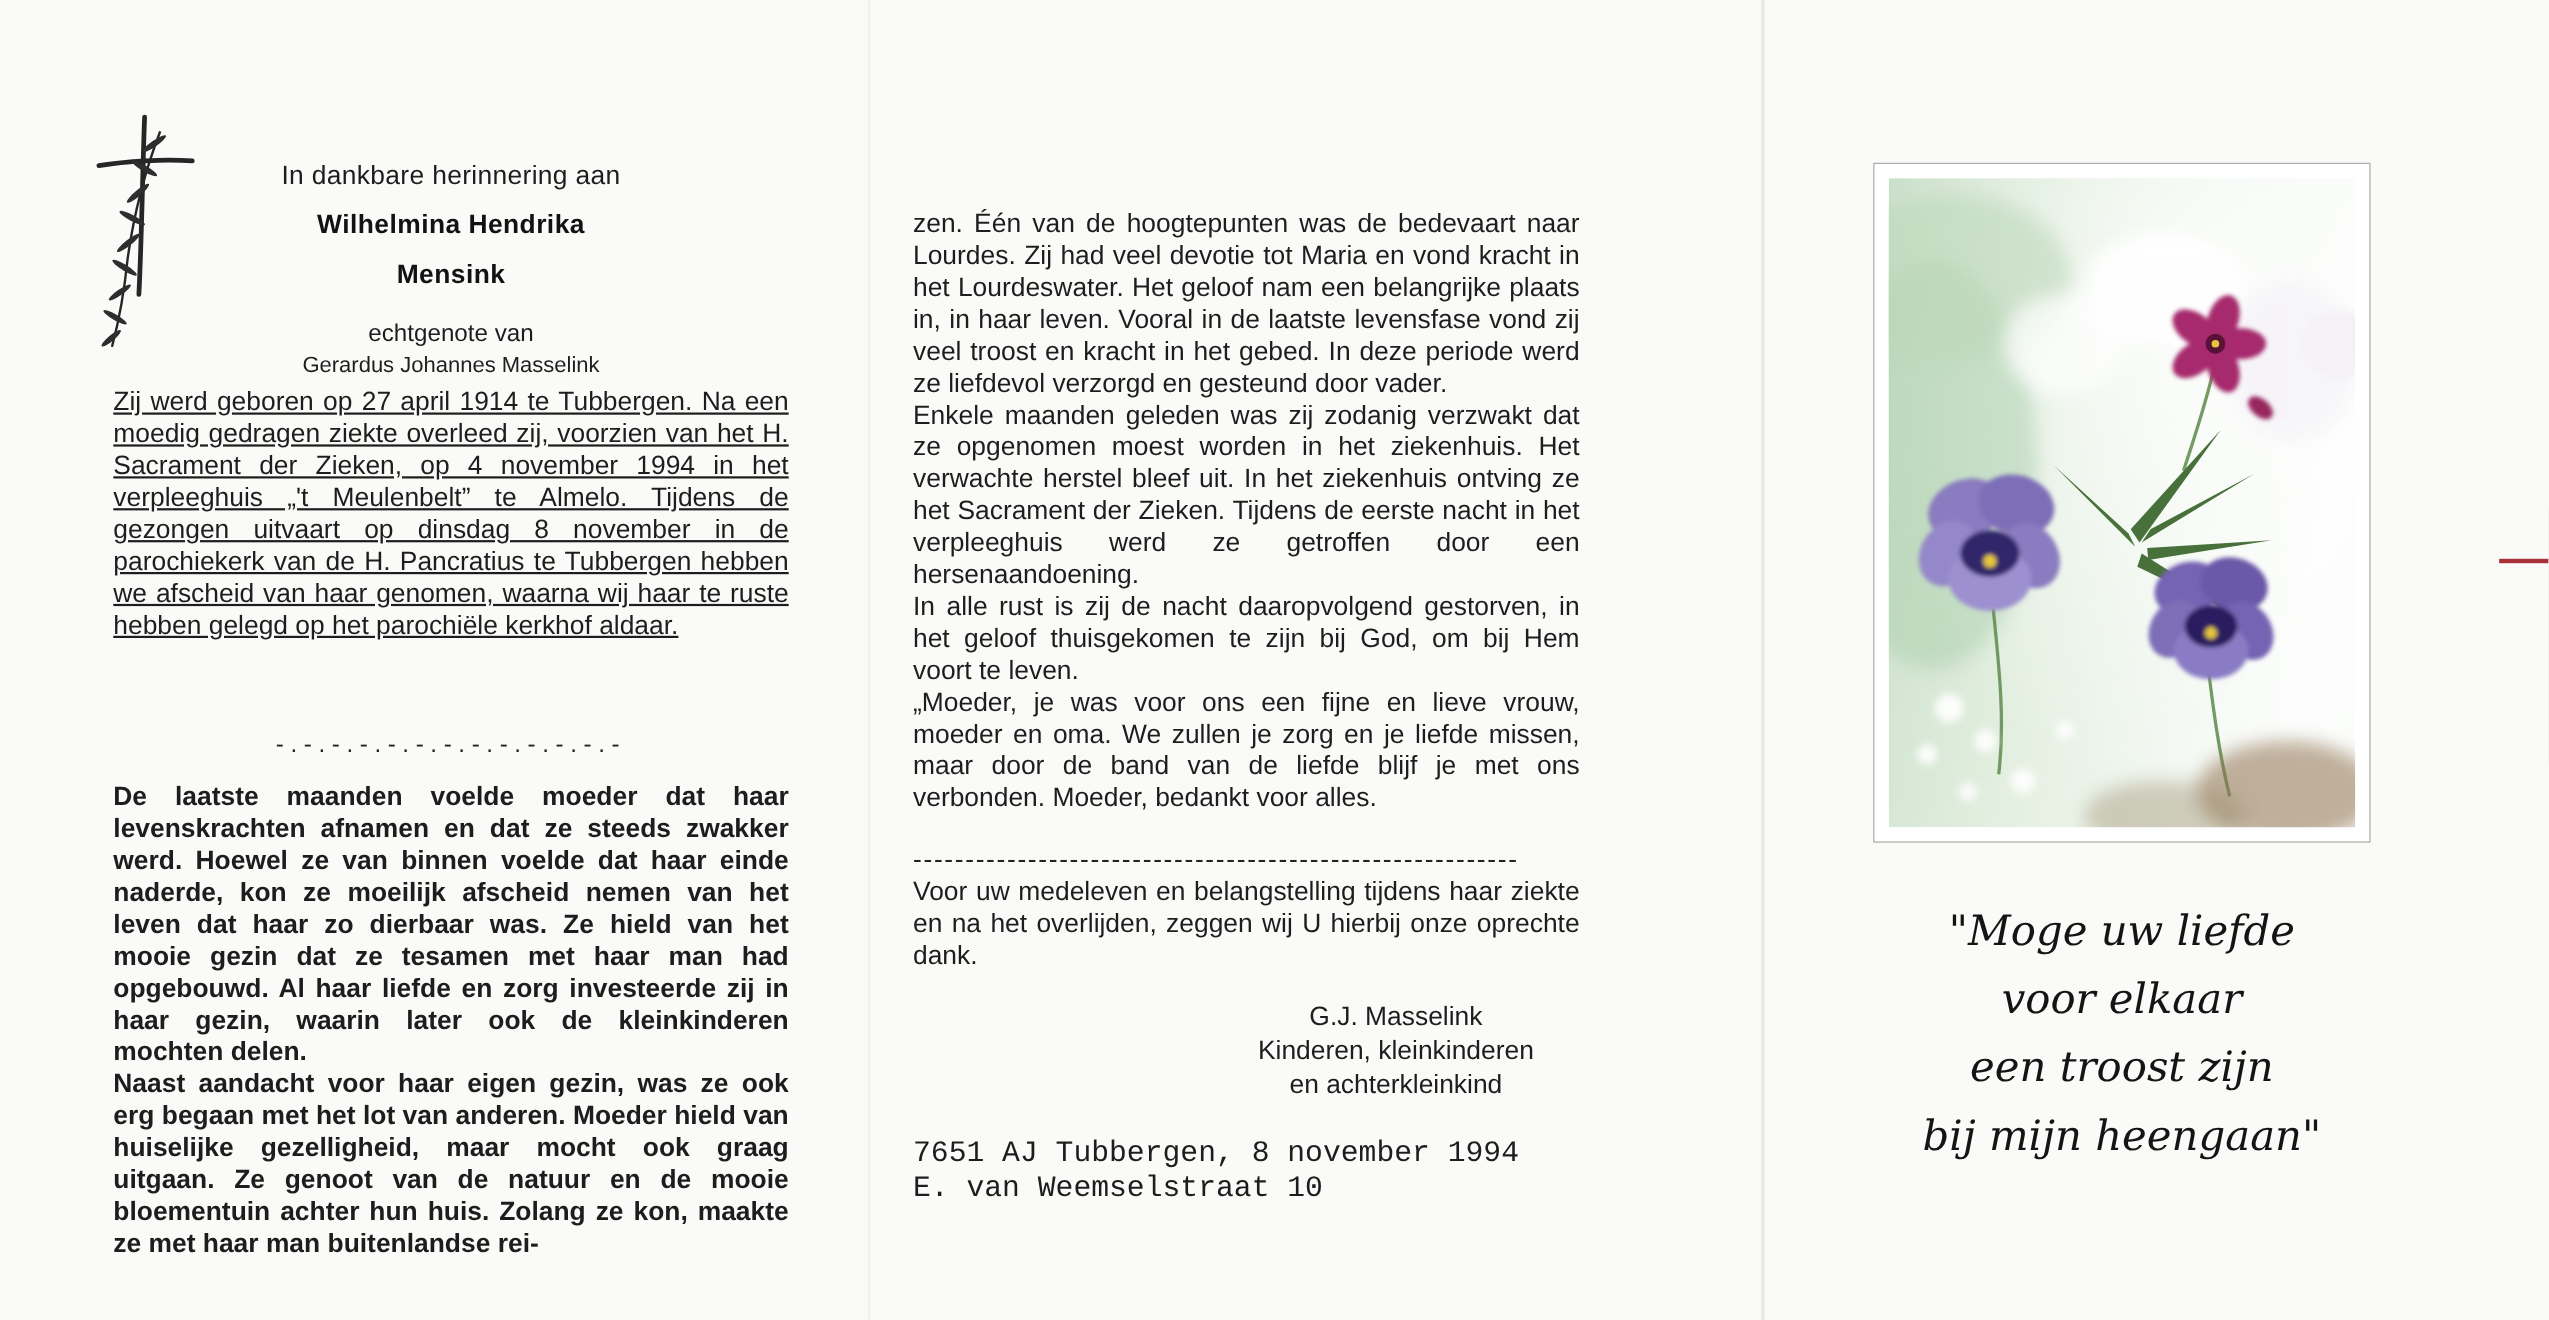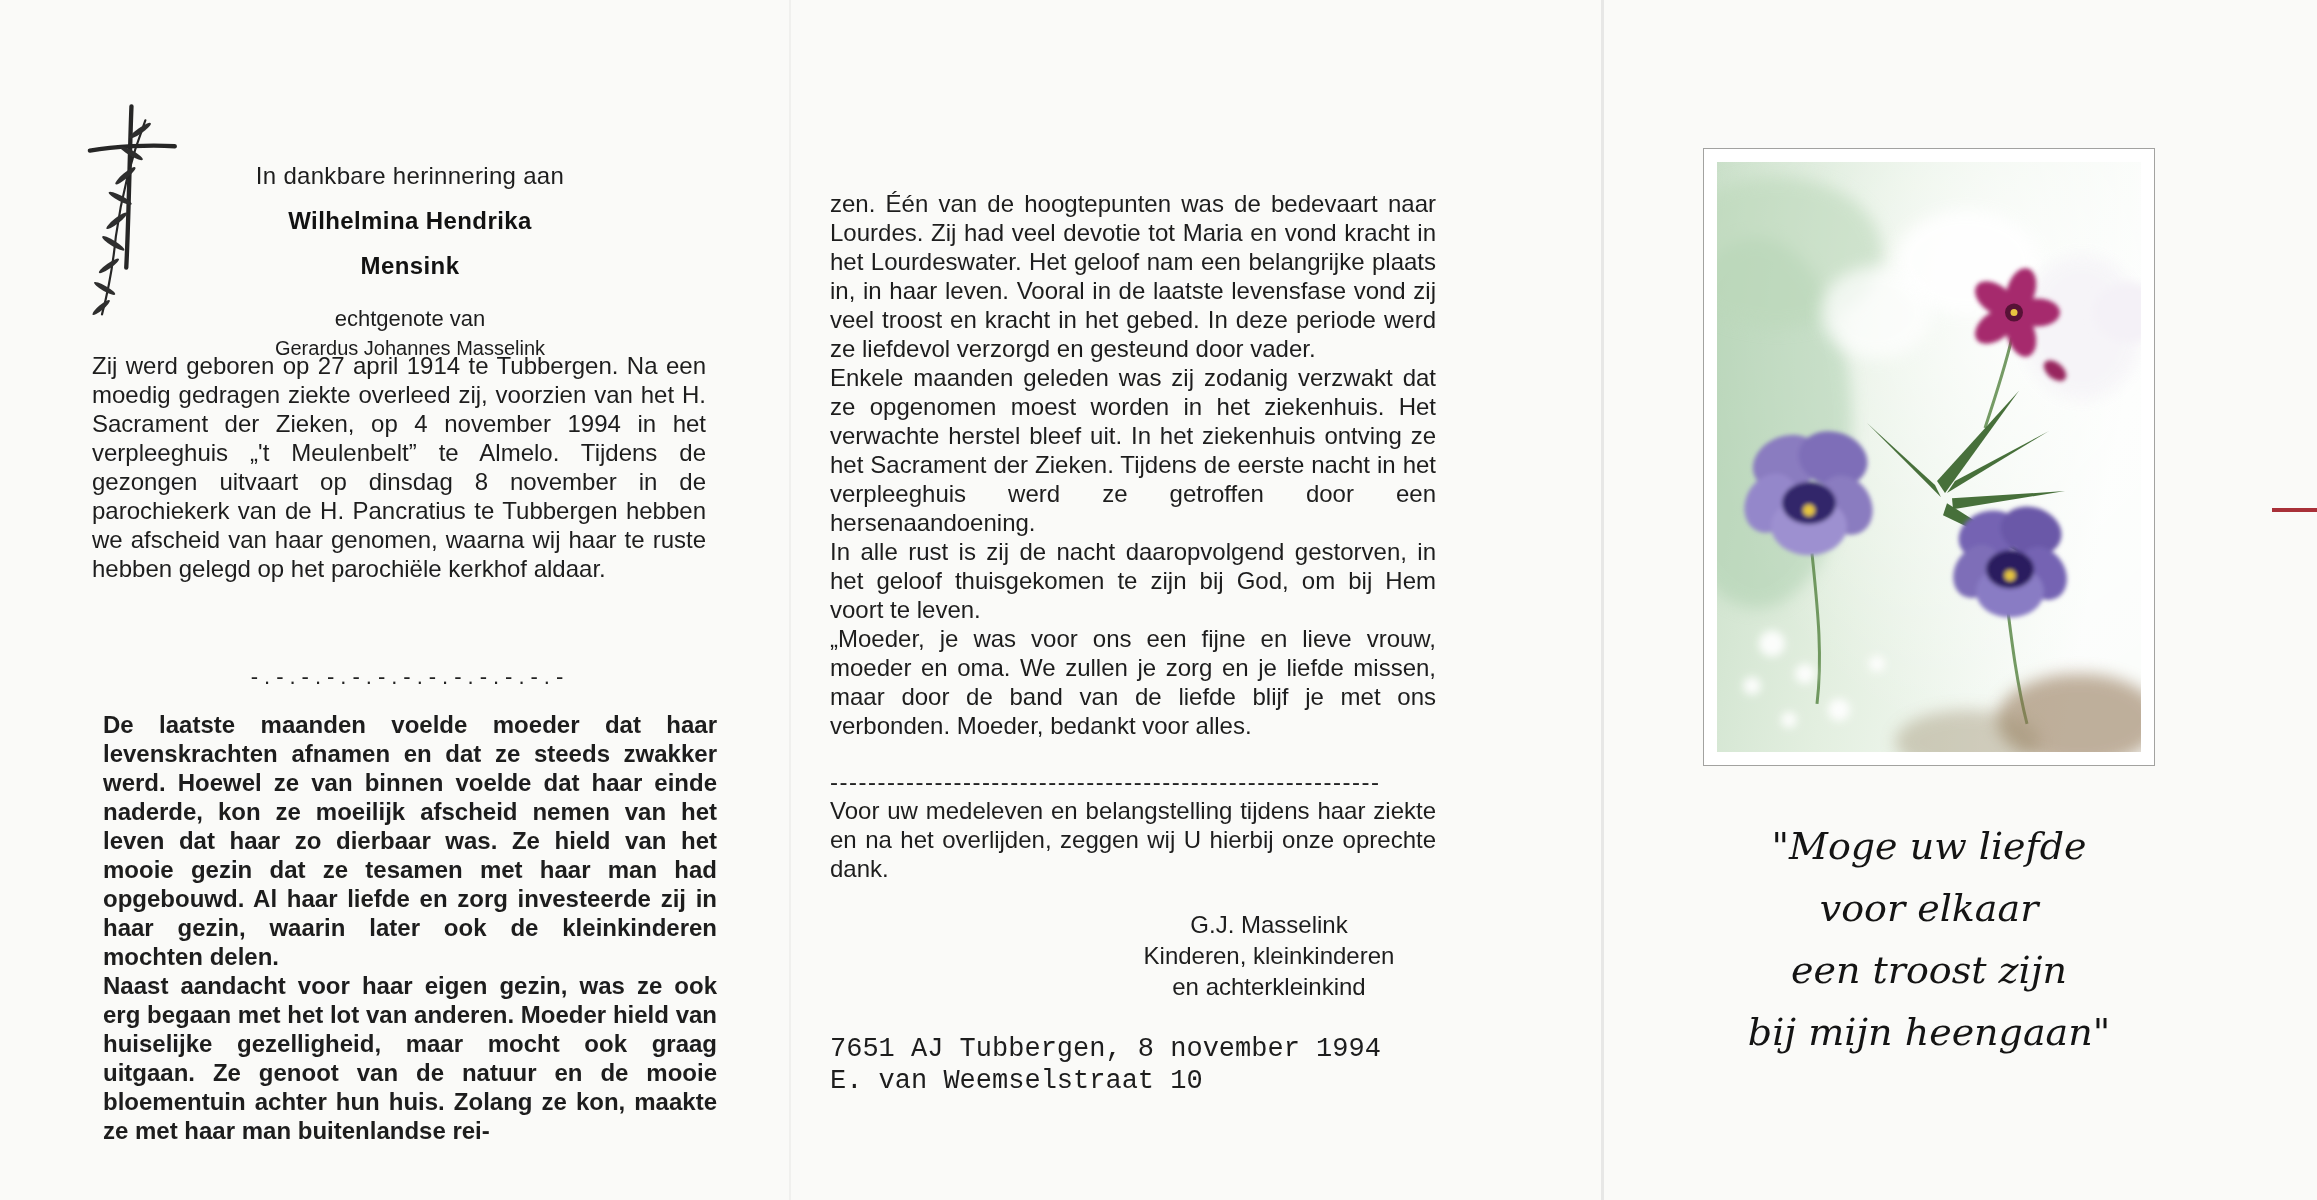--- a/index.html
+++ b/index.html
@@ -7,26 +7,26 @@
     position:relative;
     width:2317px;height:1200px;
     background:#fafaf8;
     overflow:hidden;
     font-family:"Liberation Sans",sans-serif;
     color:#1d1d1d;
   }
   
   .cross-wrap{position:absolute;left:76px;top:82px;width:104px;height:262px;}
   .left-header{position:absolute;left:103px;top:146px;width:614px;text-align:center;}
-  .intro{font-size:24px;letter-spacing:.3px;margin-top:16px;}
+  .intro{font-size:24px;letter-spacing:.3px;}
   .name{font-size:24px;font-weight:bold;line-height:45px;margin-top:8px;color:#121212;letter-spacing:.4px;}
   .spouse-label{font-size:22px;margin-top:18px;}
   .spouse-name{font-size:20px;margin-top:5px;}
   .body-text{font-size:24px;line-height:29px;text-align:justify;}
-  .p-left-1{position:absolute;left:92px;top:351px;width:614px;}
+  .p-left-1{position:absolute;left:103px;top:351px;width:614px;text-decoration:underline;}
   .divider-left{position:absolute;left:103px;top:664px;width:614px;text-align:center;
     font-size:22px;letter-spacing:6px;color:#222;}
   .p-left-23{position:absolute;left:103px;top:710px;width:614px;}
   .p-left-23 p{margin:0;font-weight:bold;}
   
   .col-middle{position:absolute;left:830px;top:141px;width:606px;margin-top:48px;}
   .col-middle p{margin:0;}
   .m-quote{margin-top:30px;}
   .divider-mid{margin-top:27px;font-size:24px;letter-spacing:1.5px;white-space:nowrap;overflow:hidden;color:#222;}
   .m-thanks{margin-top:25px;}

